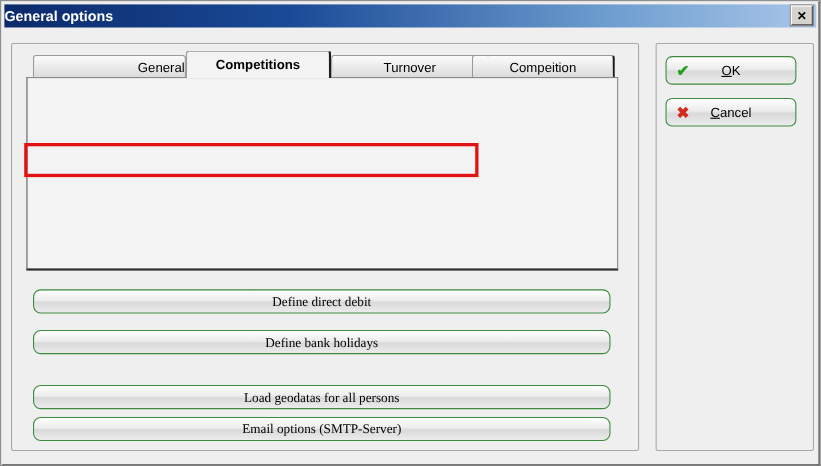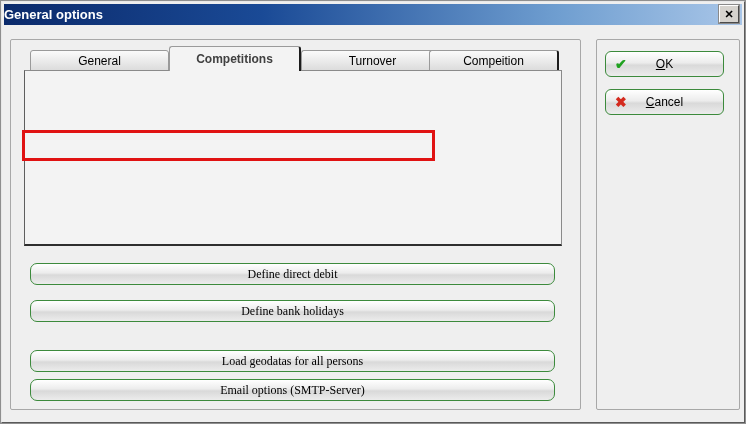--- a/index.html
+++ b/index.html
@@ -36,21 +36,21 @@
 
   .tab {
     position:absolute; display:flex; align-items:center; justify-content:center;
     background:linear-gradient(#fbfbfb, #dcdcdc);
     border:1px solid #9a9a9a; border-radius:3px 3px 0 0;
     cursor:pointer; z-index:1;
   }
   .tab.sep { border-right:2px solid #1c1c1c; }
   .tab.active {
     background:#f3f3f3; z-index:3;
-    border-bottom:none; color:#404040; font-weight:bold;
+    border-bottom:none; color:#000000; font-weight:bold;
   }
 
   .tab-page {
     position:absolute; left:22px; top:68px; width:538px; height:176px;
     background:#f3f3f3; z-index:2;
     border:1px solid #8a8a8a; border-bottom:2px solid #2e2e2e; border-left-color:#5e5e5e;
   }
 
   .lbl { position:absolute; white-space:nowrap; }
   .accel { text-decoration:underline; }
@@ -103,21 +103,21 @@
   <div class="titlebar">
     <span class="title">General options</span>
   </div>
   <div class="close-btn">
     <span>✕</span>
   </div>
 
   <div class="panel left-panel"></div>
   <div class="panel right-panel"></div>
 
-  <div class="tab" style="left:28px;top:48px;width:139px;height:21px;">
+  <div class="tab" style="left:28px;top:48px;width:139px;height:21px;justify-content:flex-end;">
     <span>General</span>
   </div>
   <div class="tab active sep" style="left:167px;top:44px;width:132px;height:25px;">
     <span>Competitions</span>
   </div>
   <div class="tab sep" style="left:299px;top:48px;width:144px;height:21px;">
     <span>Turnover</span>
   </div>
   <div class="tab sep" style="left:427px;top:48px;width:130px;height:21px;">
     <span>Compeition</span>

